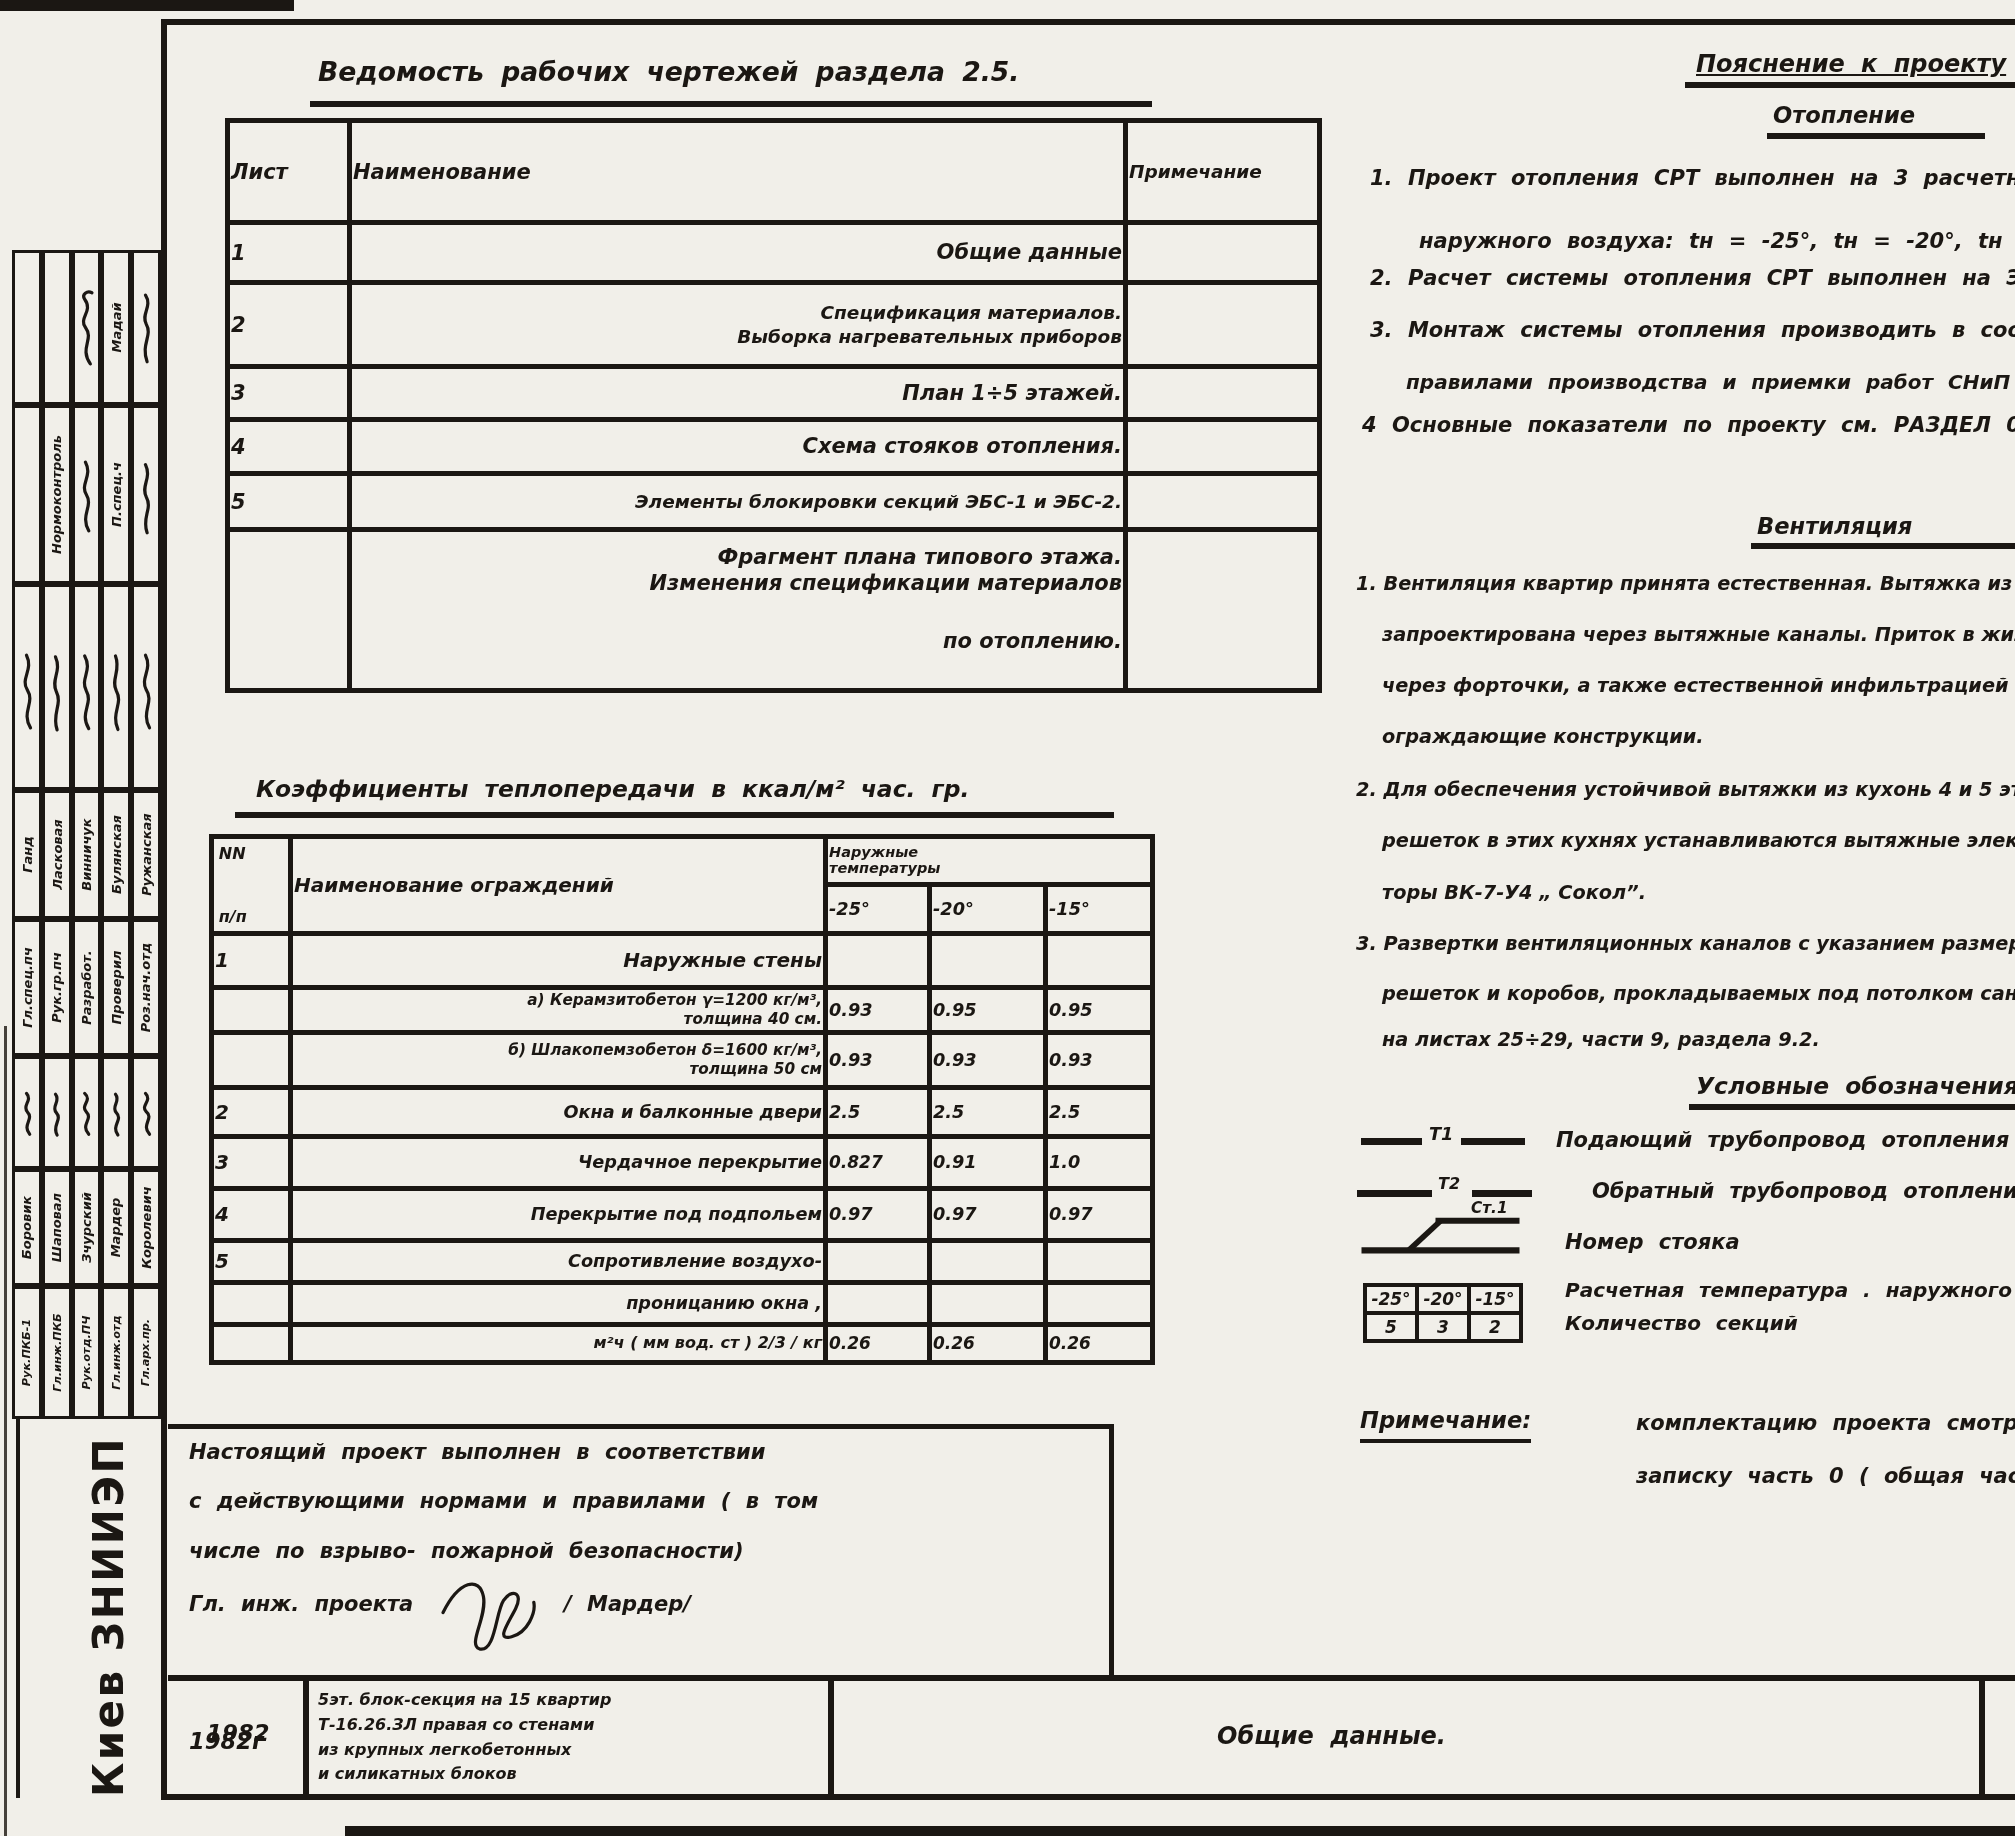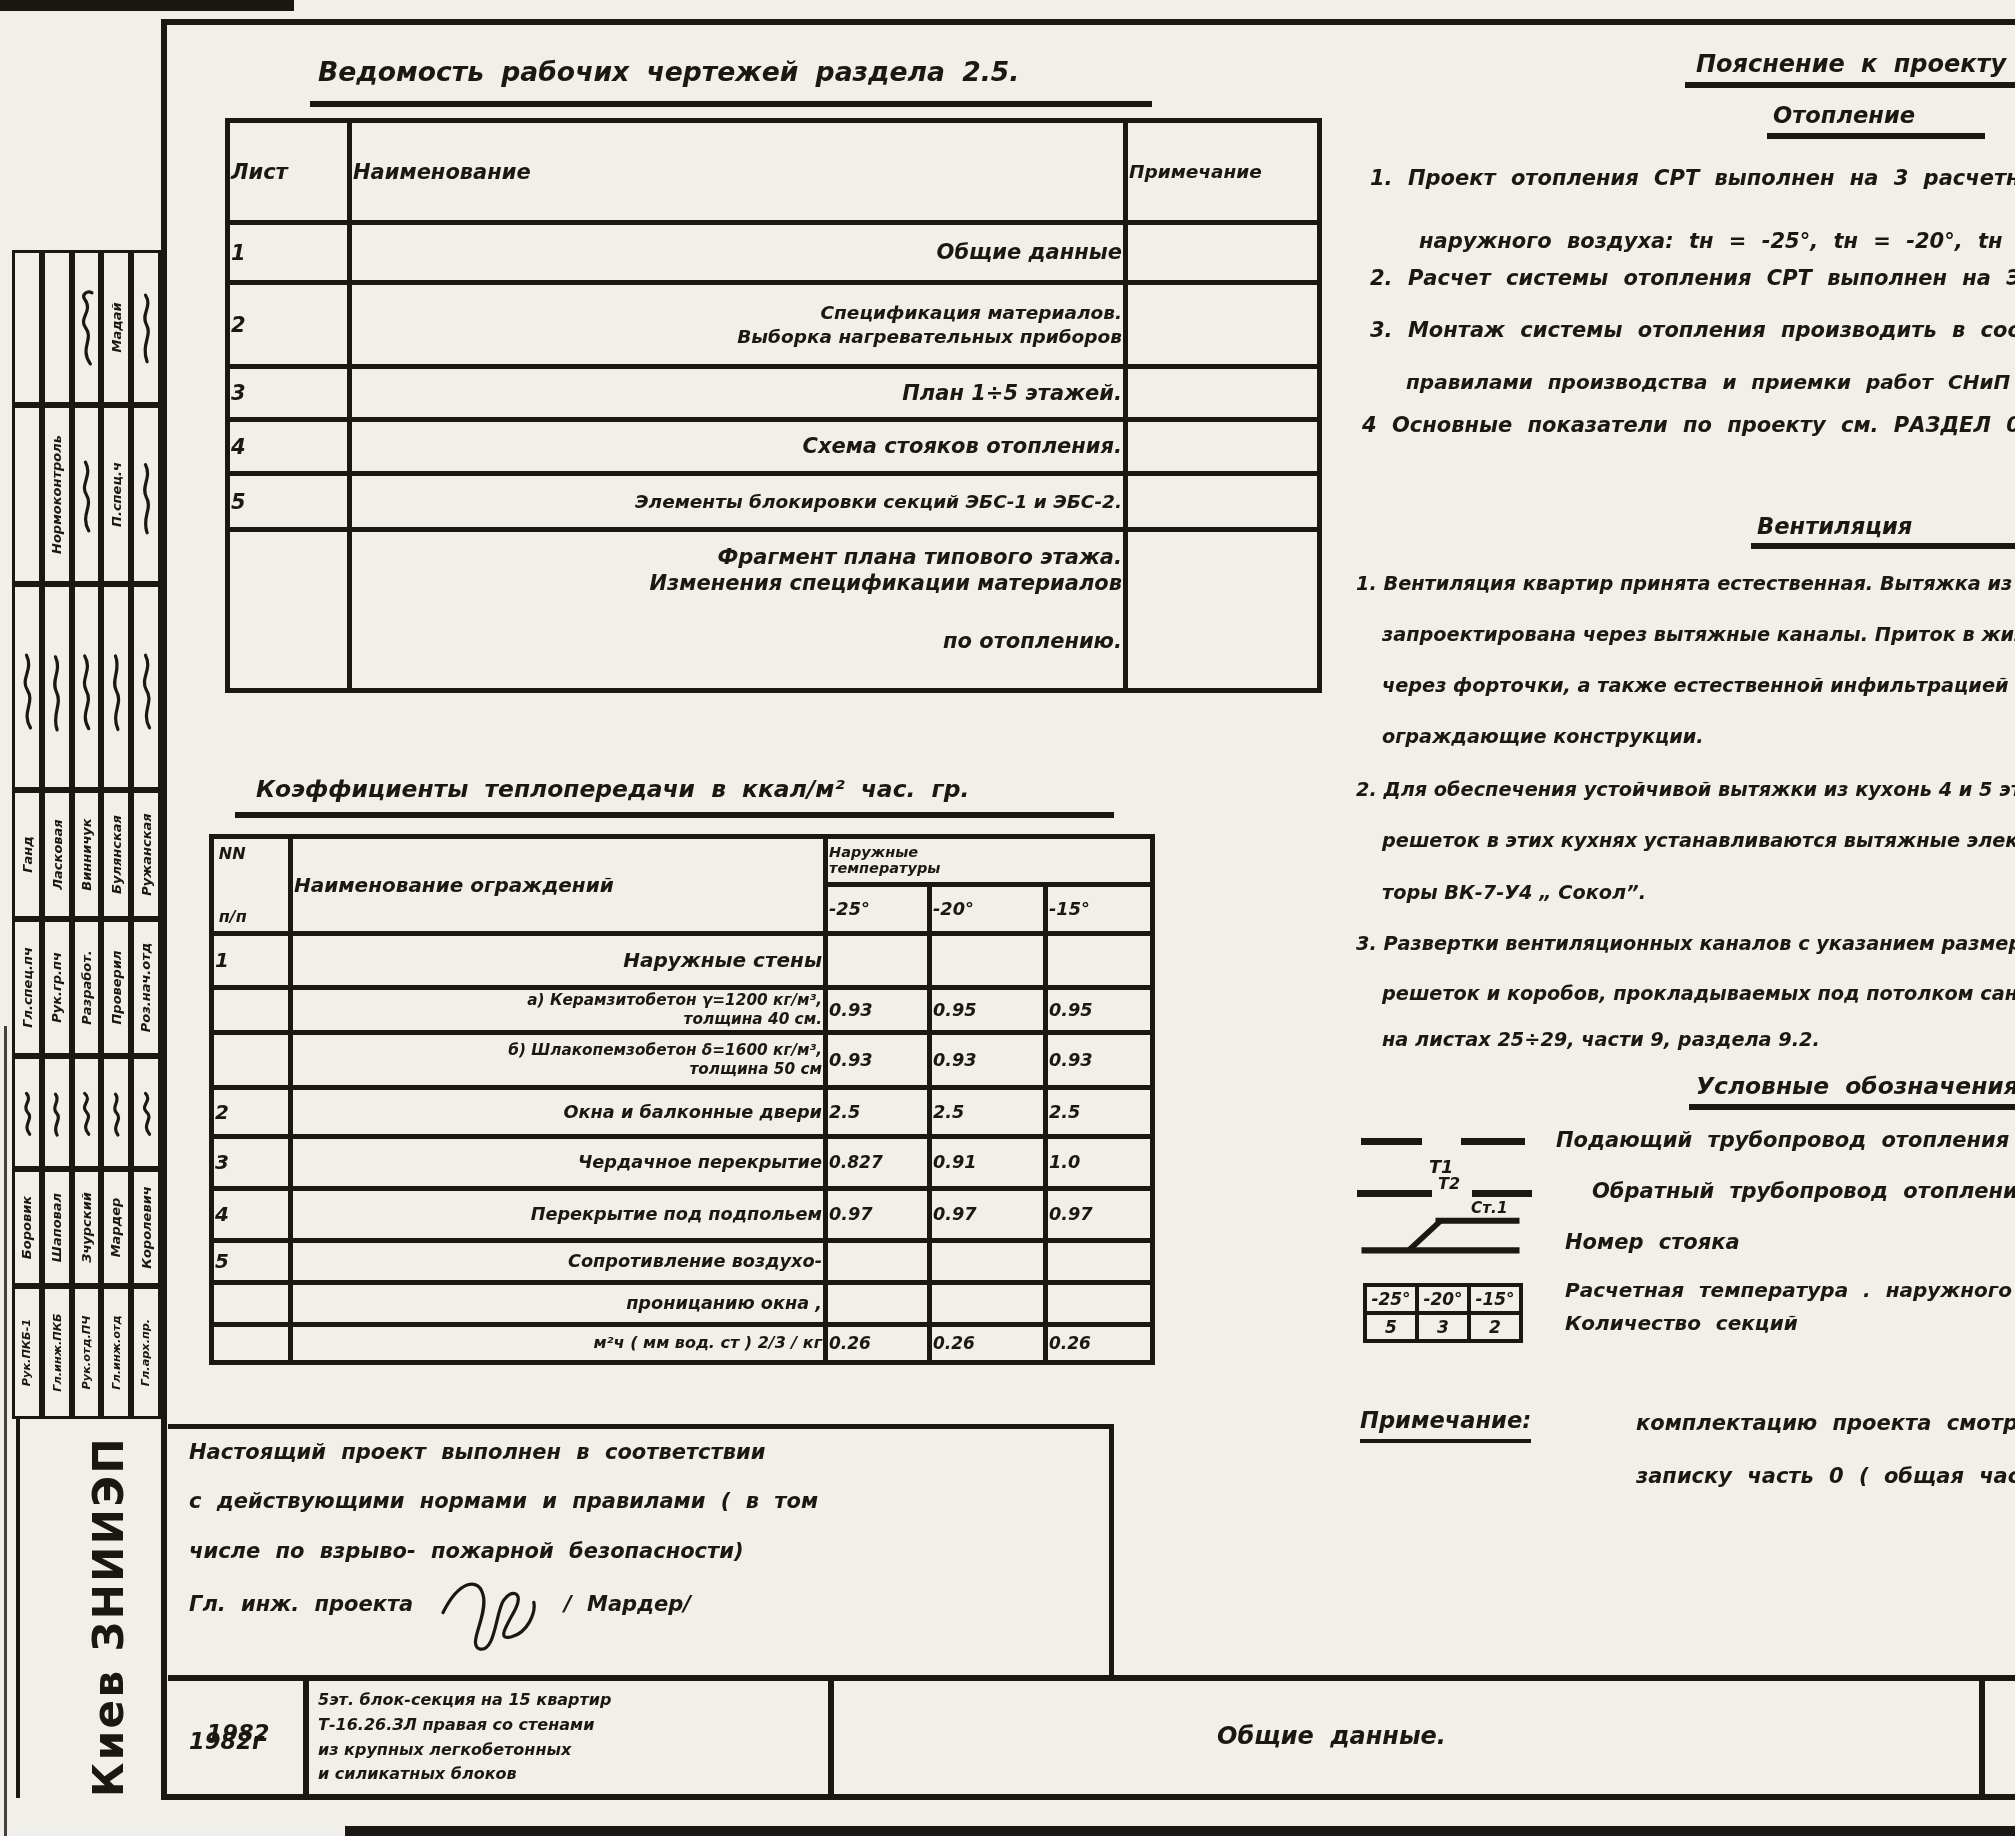--- a/index.html
+++ b/index.html
@@ -209,21 +209,21 @@
     <td class="l" style="font-size:16px;">
           <div class="ln">м²ч ( мм вод. ст ) 2/3 / кг</div>
         </td>
     <td class="c" style="font-size:17px;">0.26</td>
     <td class="c" style="font-size:17px;">0.26</td>
     <td class="c" style="font-size:17px;">0.26</td>
   </tr>
 </tbody>
   </table>
 
-<div class="abs hw ws" style="left:1696px;top:50px;font-size:24px;">Пояснение к проекту</div>
+<div class="abs hw ws" style="left:1696px;top:50px;font-size:24px;text-decoration:underline;">Пояснение к проекту</div>
 <div class="u" style="left:1685px;top:82px;width:439px;"></div>
 
 <div class="abs hw" style="left:1773px;top:102px;font-size:22.6px;">Отопление</div>
 <div class="u" style="left:1767px;top:133px;width:218px;"></div>
 
 <div class="abs hw ws" style="left:1370px;top:166px;font-size:21px;">1. Проект   отопления   СРТ выполнен   на   3 расчетные   температуры</div>
 <div class="abs hw ws" style="left:1419px;top:229px;font-size:21px;">наружного   воздуха:   tн = -25°,  tн = -20°,  tн = -15°.</div>
 <div class="abs hw ws" style="left:1370px;top:266px;font-size:21px;">2. Расчет   системы   отопления   СРТ выполнен   на  ЭВМ.</div>
 <div class="abs hw ws" style="left:1370px;top:318px;font-size:21px;">3. Монтаж  системы  отопления  производить  в соответствии   с</div>
 <div class="abs hw ws" style="left:1406px;top:370px;font-size:20px;">правилами   производства   и  приемки  работ  СНиП III 28-75 и  РСН 308-78</div>
@@ -240,21 +240,21 @@
 <div class="abs hw" style="left:1382px;top:829px;font-size:19.3px;">решеток  в этих  кухнях  устанавливаются  вытяжные   электровентиля-</div>
 <div class="abs hw" style="left:1382px;top:881px;font-size:19.3px;">торы   ВК-7-У4 „ Сокол”.</div>
 <div class="abs hw" style="left:1356px;top:932px;font-size:19.3px;">3. Развертки  вентиляционных  каналов  с указанием  размеров  каналов,</div>
 <div class="abs hw" style="left:1382px;top:982px;font-size:19.3px;">решеток  и коробов, прокладываемых   под  потолком  санузлов  ванны</div>
 <div class="abs hw" style="left:1382px;top:1028px;font-size:19.3px;font-style:italic;">на листах    25÷29,  части  9,  раздела  9.2.</div>
 
 <div class="abs hw ws" style="left:1696px;top:1072px;font-size:23.4px;">Условные обозначения</div>
 <div class="u" style="left:1689px;top:1104px;width:439px;"></div>
 
 <div class="dash" style="left:1361px;top:1138px;width:61px;"></div>
-<span class="abs hw" style="left:1429px;top:1157px;font-size:17.7px;">Т1</span>
+<span class="abs hw" style="left:1429px;top:1124px;font-size:17.7px;">Т1</span>
 <div class="dash" style="left:1461px;top:1138px;width:64px;"></div>
 <div class="abs hw ws" style="left:1556px;top:1128px;font-size:21px;">Подающий    трубопровод   отопления</div>
 
 <div class="dash" style="left:1357px;top:1190px;width:75px;"></div>
 <span class="abs hw" style="left:1438px;top:1174px;font-size:16px;">Т2</span>
 <div class="dash" style="left:1472px;top:1190px;width:60px;"></div>
 <span class="abs hw" style="left:1471px;top:1199px;font-size:15.3px;">Ст.1</span>
 <div class="abs hw ws" style="left:1556px;top:1179px;font-size:21px;margin-left:36px;">Обратный    трубопровод   отопления</div>
 
 <svg class="abs" style="left:1361px;top:1216px;" width="161" height="38" viewBox="0 0 400 95">

